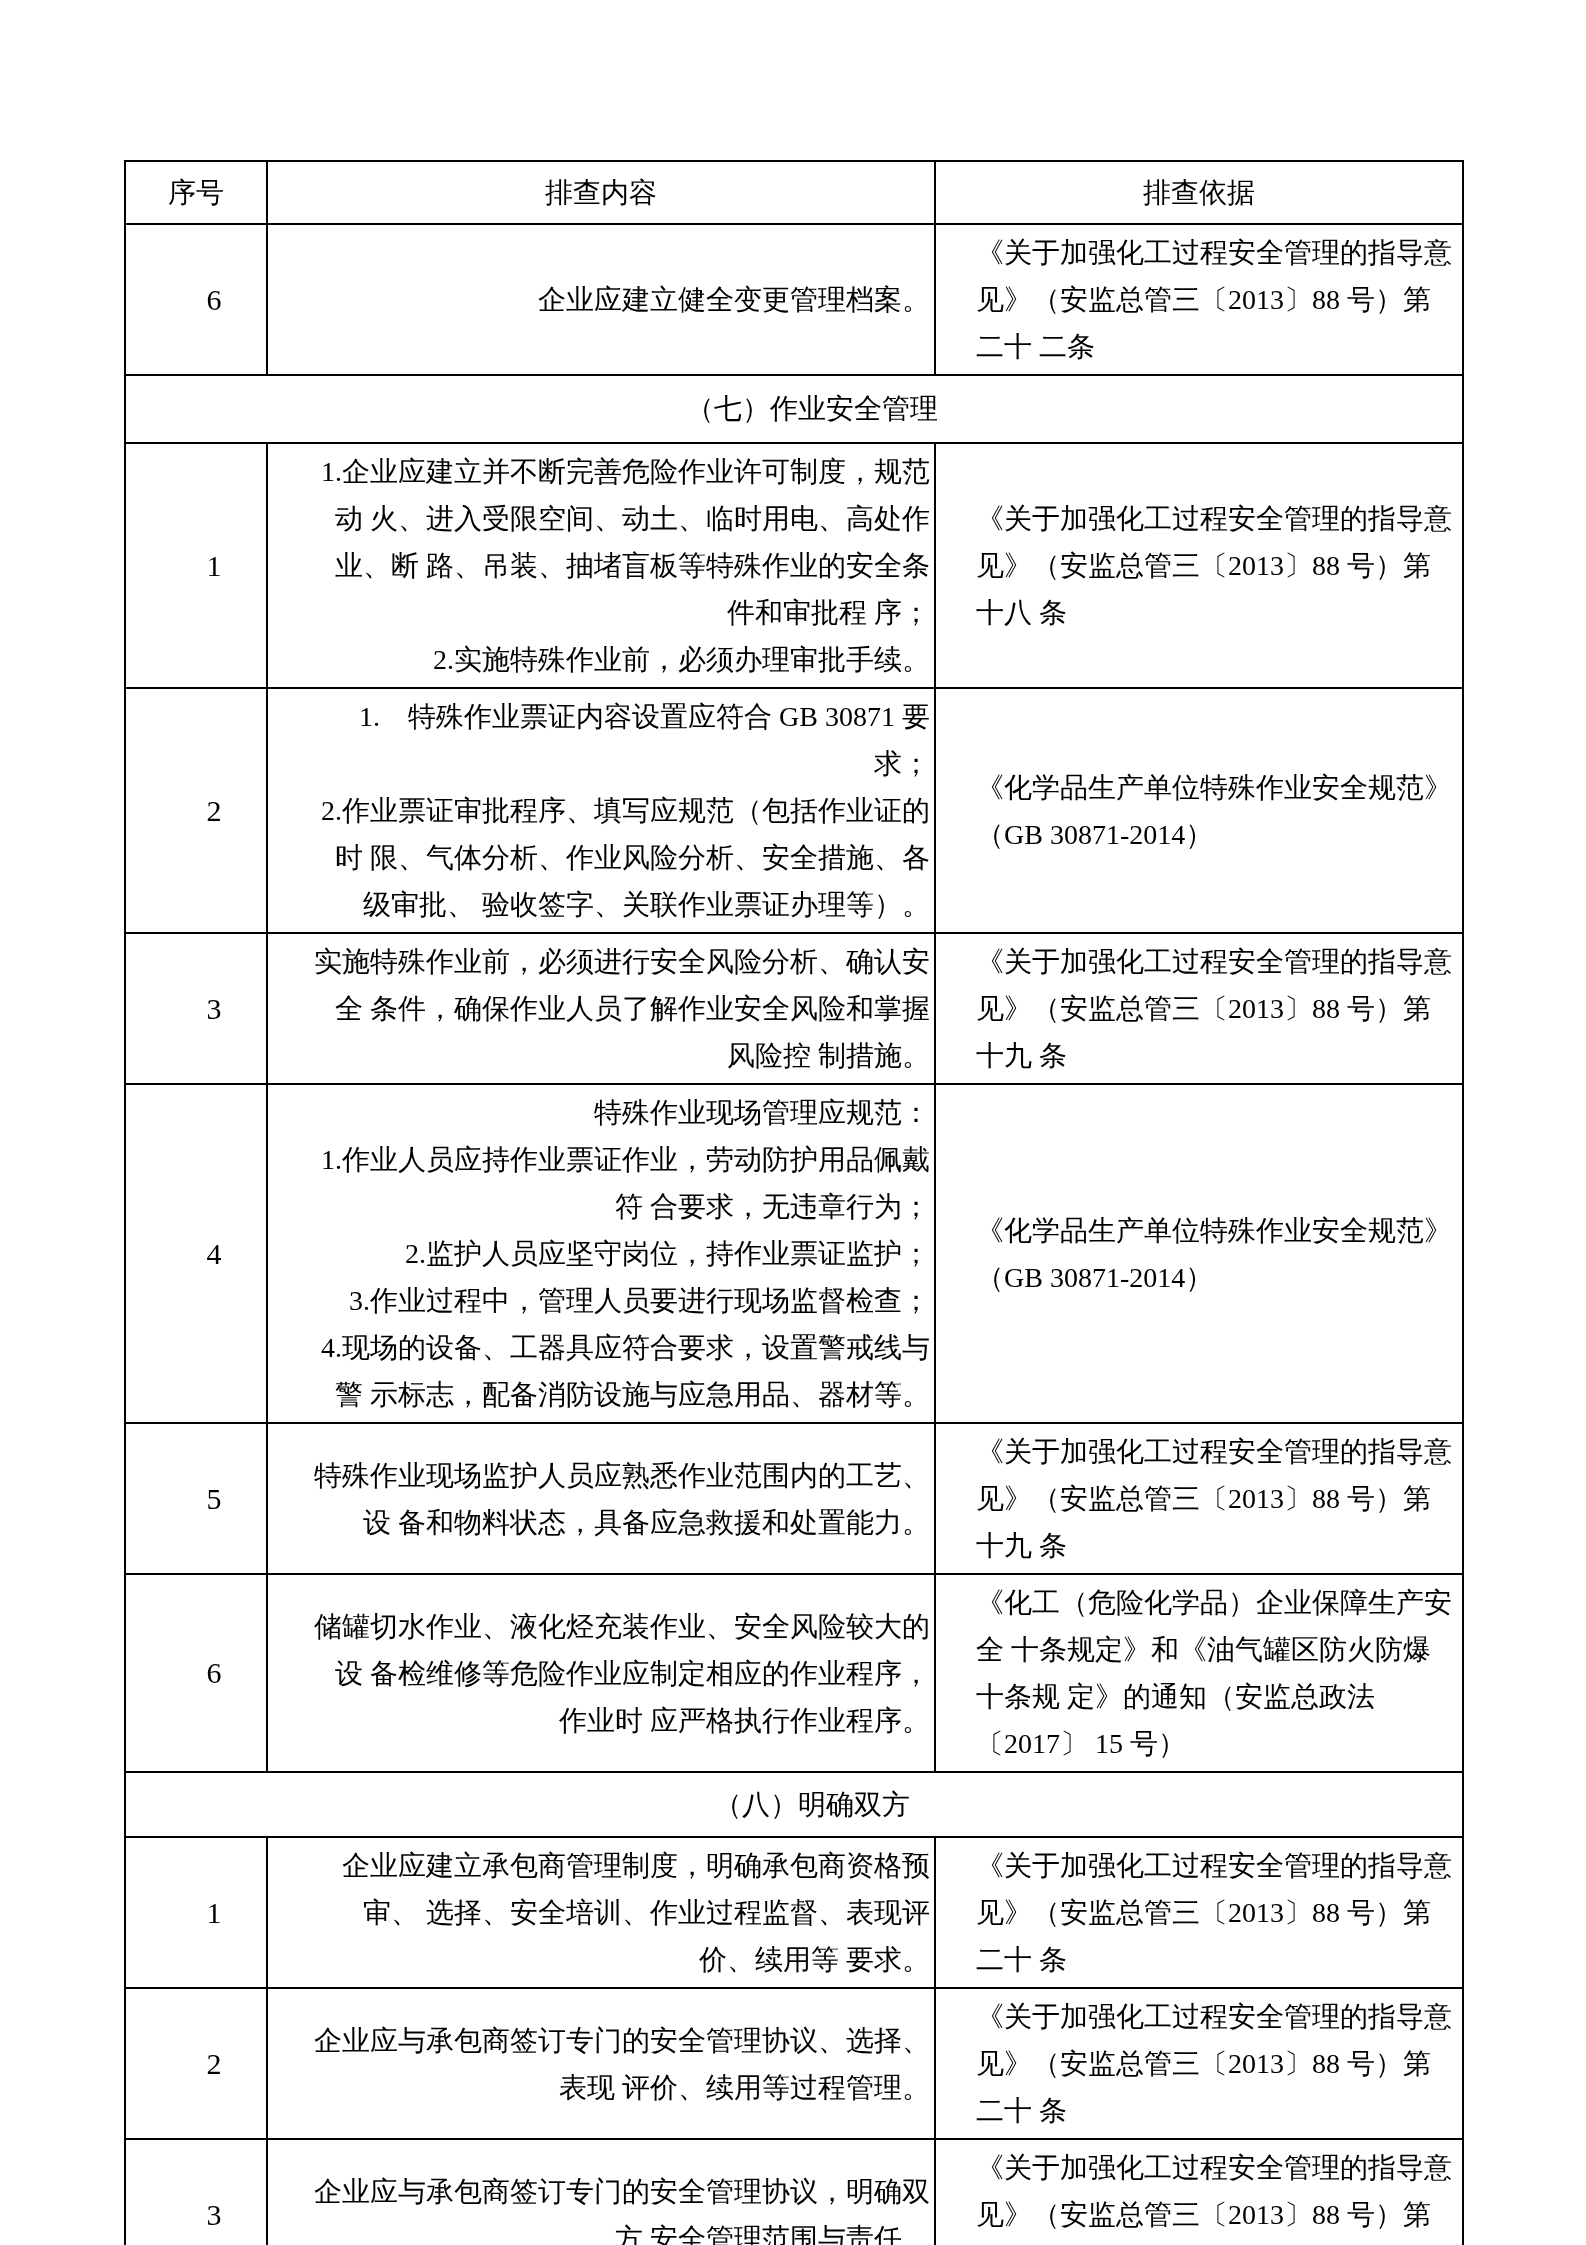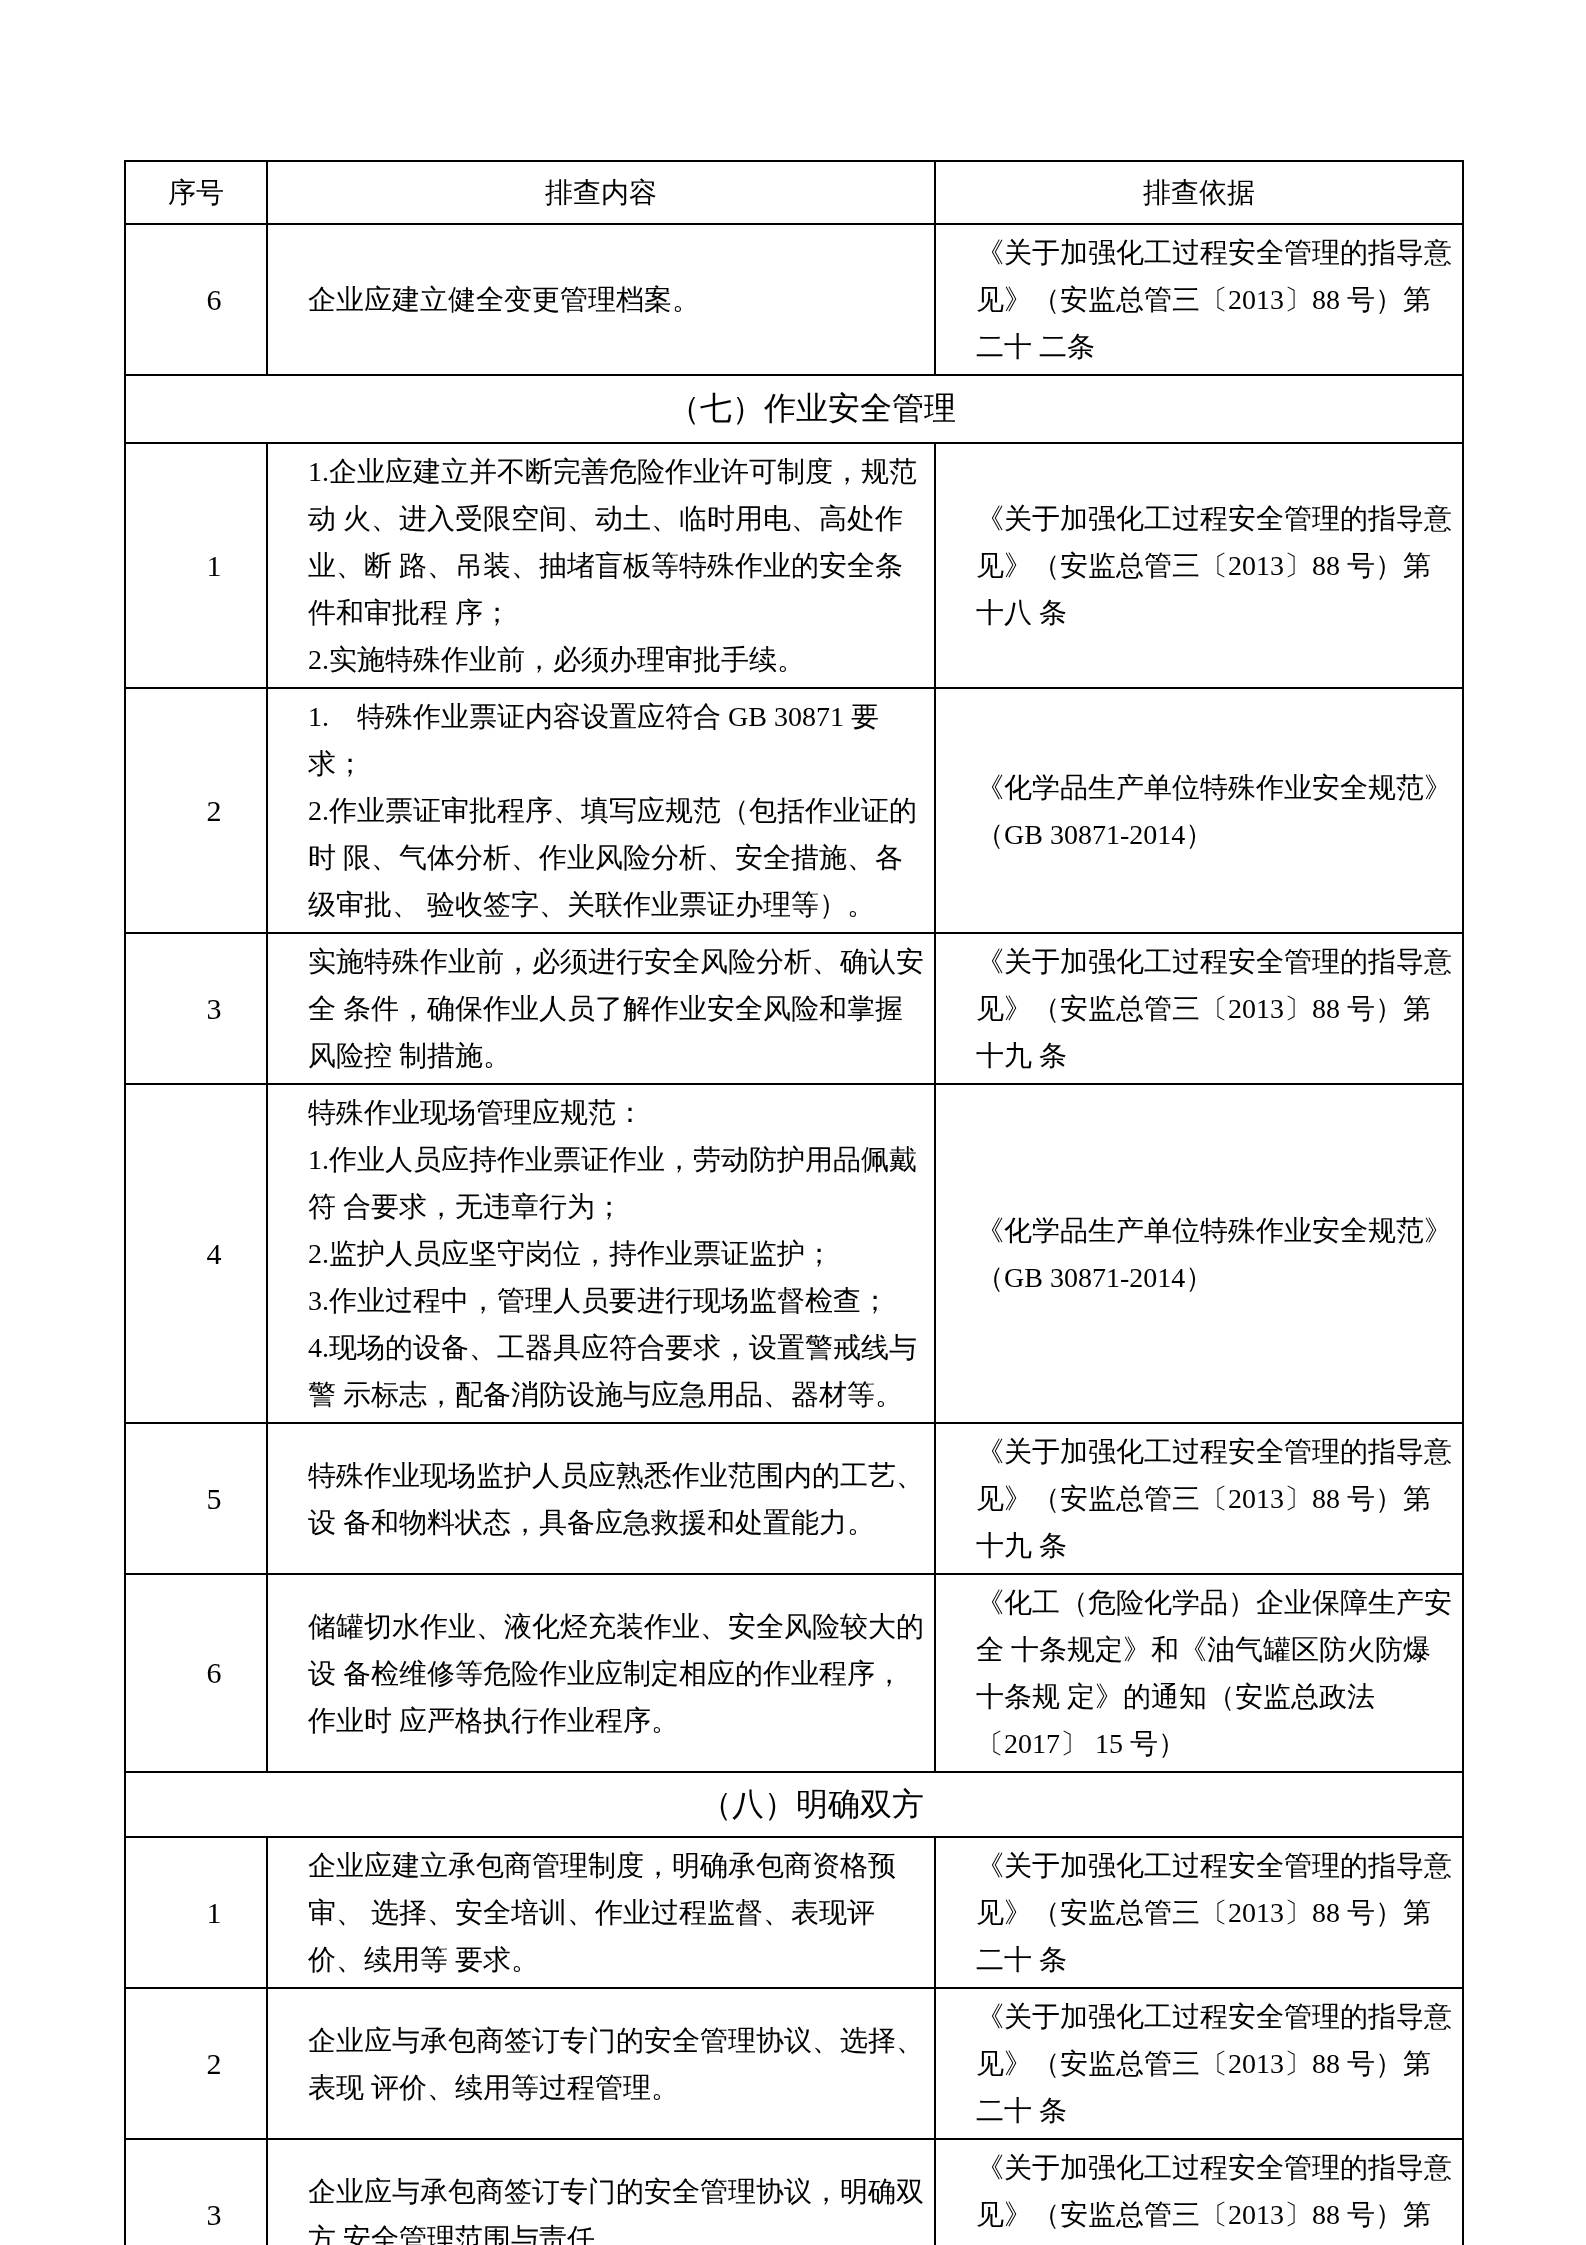--- a/index.html
+++ b/index.html
@@ -38,32 +38,32 @@
   }
   .no-cell {
     text-align: center;
     font-size: 30px;
     padding: 2px 4px;
   }
   .content-cell {
     font-size: 28px;
     line-height: 47px;
     padding: 4px 4px 4px 6px;
-    text-align: left;
+    text-align: right;
     white-space: pre-line;
   }
   .basis-cell {
     font-size: 28px;
     line-height: 47px;
     padding: 4px 4px 4px 8px;
     text-align: left;
     white-space: pre-line;
   }
   .section-cell {
-    font-size: 32px;
+    font-size: 28px;
     text-align: center;
     padding: 2px 4px;
   }
 </style>
 </head>
 <body>
 
 <table class="doc-table">
   <colgroup>
     <col style="width:142px">

